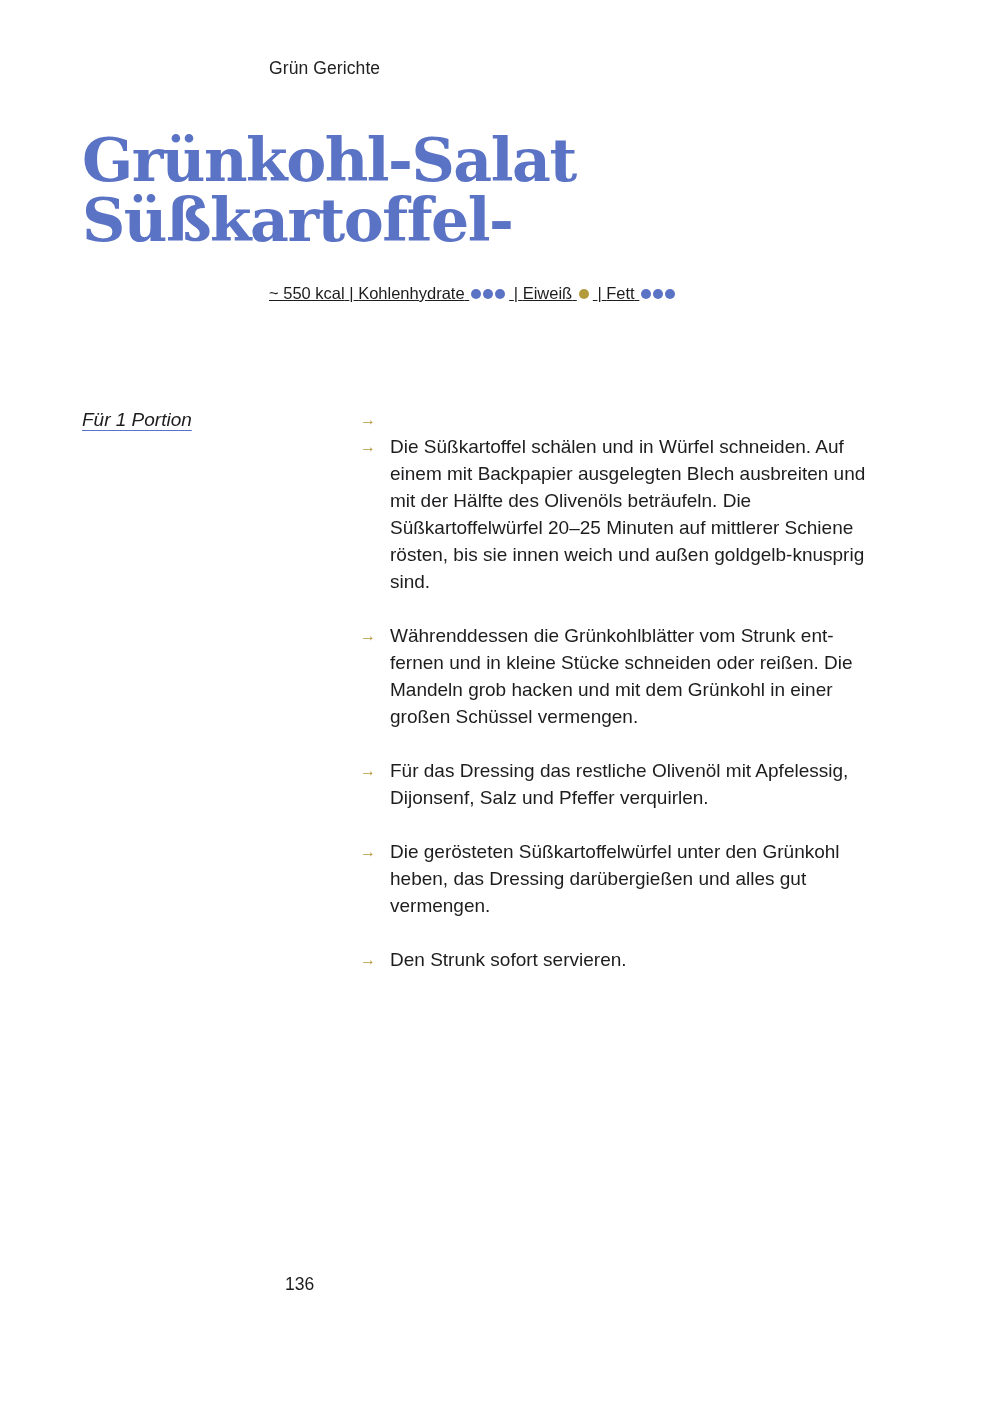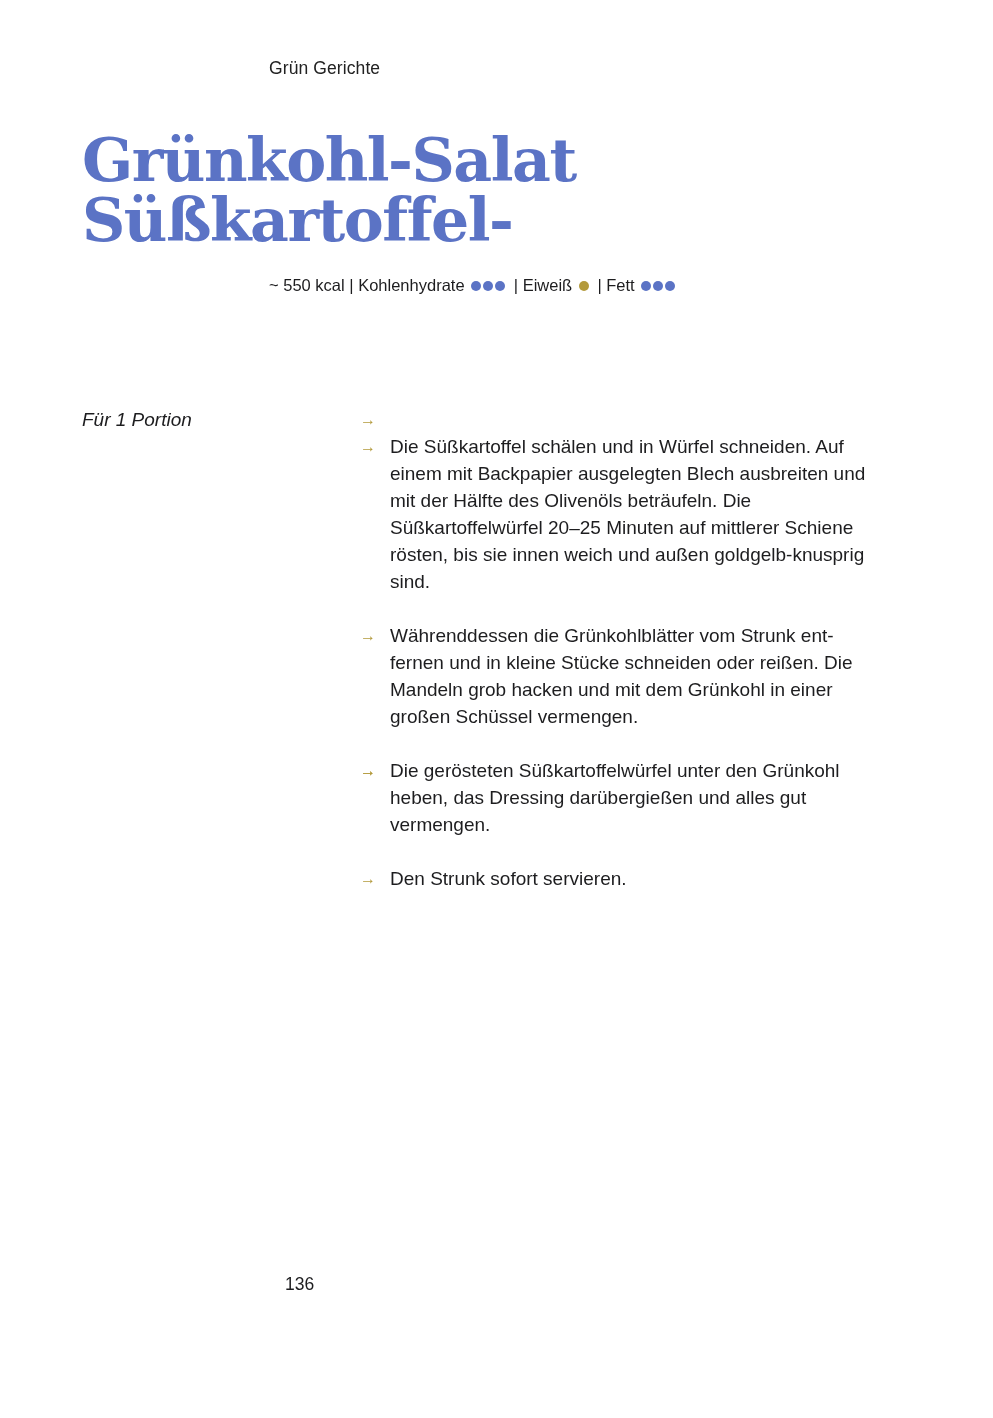--- a/index.html
+++ b/index.html
@@ -3,27 +3,27 @@
   <meta charset="utf-8">
   <style>
     html, body { margin: 0; padding: 0; background: #ffffff; }
     body { width: 993px; height: 1418px; position: relative; overflow: hidden;
       font-family: "Liberation Sans", sans-serif; color: #1d1d1f; }
     .section-label { position: absolute; left: 269px; top: 58px; font-size: 17.5px; color: #222; letter-spacing: 0.1px; }
     .title { position: absolute; left: 82px; top: 130px; margin: 0;
       font-family: "DejaVu Serif", serif; font-weight: bold; color: #5b73c5;
       font-size: 60px; line-height: 60px; letter-spacing: -1.5px; }
     .title span { display: block; }
-    .nutrition { position: absolute; left: 269px; top: 276px; font-size: 16.5px; color: #1d1d1f; white-space: nowrap; }
+    .nutrition { position: absolute; left: 269px; top: 284px; font-size: 16.5px; color: #1d1d1f; white-space: nowrap; text-decoration: underline; }
     .dots { display: inline-block; vertical-align: middle; margin: 0 2px 2px 2px; }
     .dot { display: inline-block; width: 10px; height: 10px; border-radius: 50%; margin-right: 2px; }
     .dot.blue { background: #5b73c5; }
     .dot.gold { background: #b39a3c; }
     .ingredients { position: absolute; left: 82px; top: 406px; font-style: italic; font-size: 19px; line-height: 27px; }
-    .portion { text-decoration-color: #5b73c5; text-underline-offset: 4px; margin-bottom: 19px; }
+    .portion { text-decoration: underline; text-decoration-color: #5b73c5; text-underline-offset: 4px; margin-bottom: 19px; }
     .ing-list { list-style: none; margin: 0; padding: 0; }
     .steps { position: absolute; left: 360px; top: 406px; width: 520px; font-size: 19px; line-height: 27px; list-style: none; margin: 0; padding: 0; }
     .step { position: relative; padding-left: 30px; margin-bottom: 27px; }
     .arrow { position: absolute; left: 0; top: 0; color: #b39a3c; font-size: 16px; }
     .page-number { position: absolute; left: 285px; top: 1274px; font-size: 17.5px; }
   </style>
 </head>
 <body>
 
 <div class="section-label">Grün Gerichte</div>
@@ -47,18 +47,18 @@
 </div>
 
 <div class="ingredients">
   <div class="portion">Für 1 Portion</div>
 </div>
 
 <ol class="steps" id="steps">
     <li class="step"><span class="arrow">→</span></li>
     <li class="step"><span class="arrow">→</span><span>Die Süßkartoffel schälen und in Würfel schneiden. Auf einem mit Backpapier ausgelegten Blech aus­breiten und mit der Hälfte des Olivenöls beträufeln. Die Süßkartoffelwürfel 20–25 Minuten auf mittlerer Schiene rösten, bis sie innen weich und außen goldgelb-knusprig sind.</span></li>
     <li class="step"><span class="arrow">→</span><span>Währenddessen die Grünkohlblätter vom Strunk ent­fernen und in kleine Stücke schneiden oder reißen. Die Mandeln grob hacken und mit dem Grünkohl in einer großen Schüssel vermengen.</span></li>
-    <li class="step"><span class="arrow">→</span></li>
+    <li class="step"><span class="arrow">→</span><span>Für das Dressing das restliche Olivenöl mit Apfel­essig, Dijonsenf, Salz und Pfeffer verquirlen.</span></li>
     <li class="step"><span class="arrow">→</span><span>Die gerösteten Süßkartoffelwürfel unter den Grün­kohl heben, das Dressing darübergießen und alles gut vermengen.</span></li>
     <li class="step"><span class="arrow">→</span><span>Den Strunk sofort servieren.</span></li>
   </ol>
 
 <div class="page-number">136</div>
 
 </body></html>

